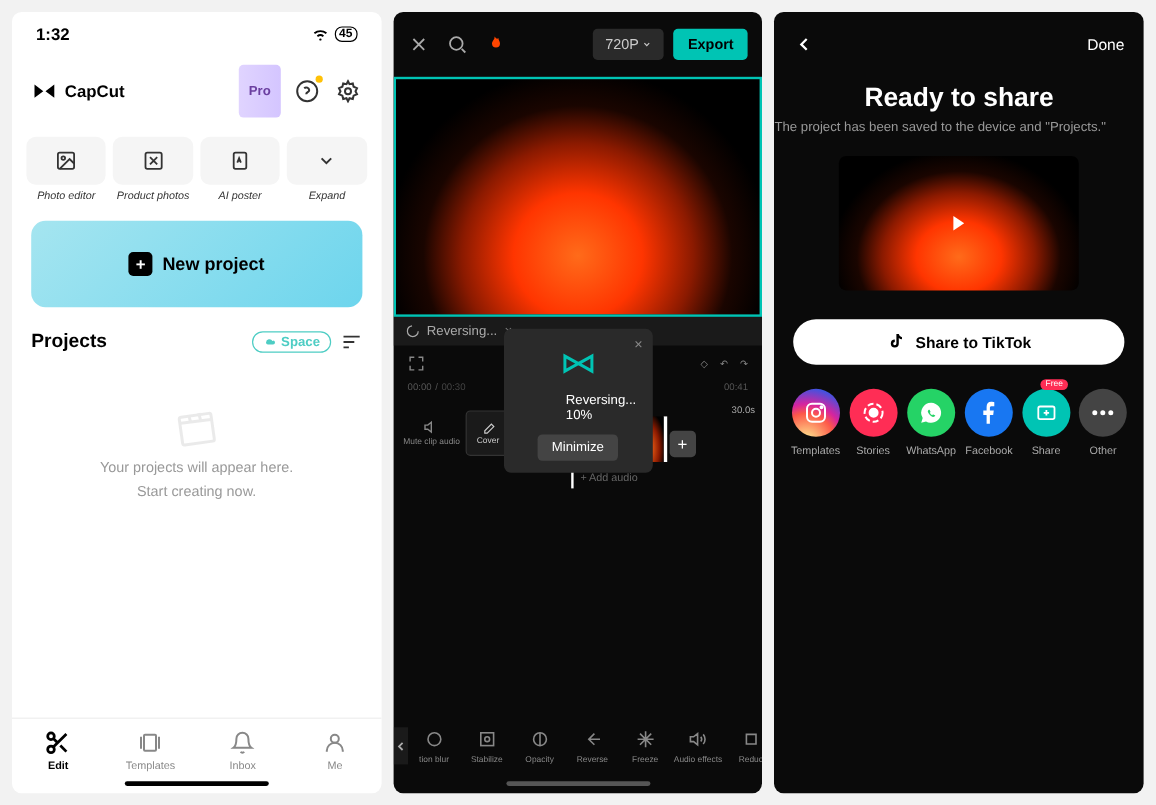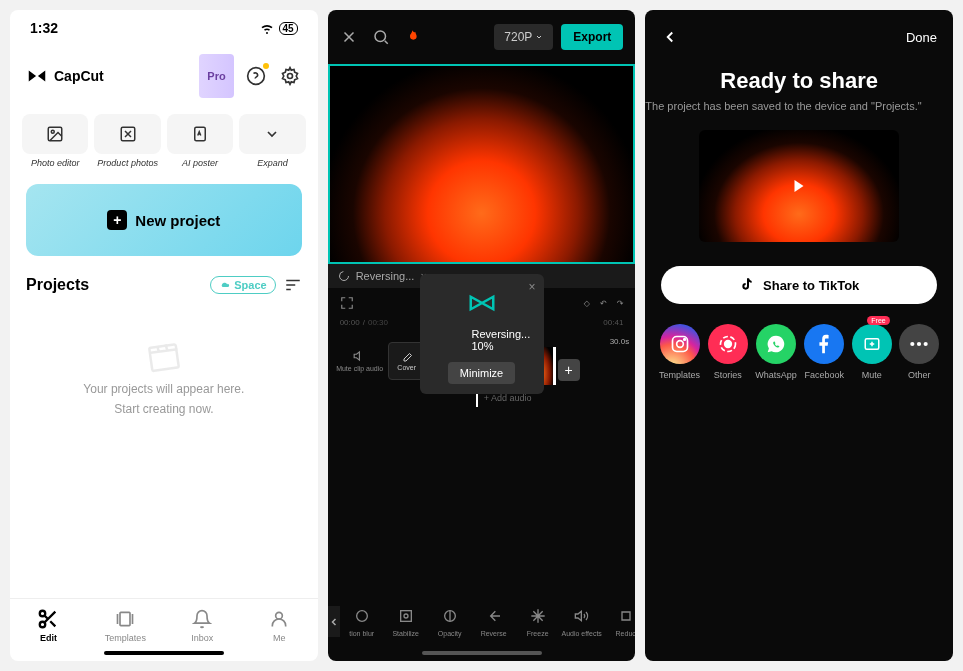--- a/index.html
+++ b/index.html
@@ -454,21 +454,21 @@
         <span>Facebook</span>
       </div>
     <div class="share-item">
         <span class="free-tag">Free</span>
         <div class="share-circle sh">
           <svg width="18" height="18" viewBox="0 0 24 24" fill="none" stroke="#fff" stroke-width="2">
             <rect x="3" y="5" width="18" height="14" rx="2"></rect>
             <path d="M12 9v6M9 12h6"></path>
           </svg>
         </div>
-        <span>Mute</span>
+        <span>Share</span>
       </div>
     <div class="share-item">
         <div class="share-circle ot">
           <svg width="20" height="6" viewBox="0 0 24 6" fill="#fff">
             <circle cx="4" cy="3" r="2.5"></circle>
             <circle cx="12" cy="3" r="2.5"></circle>
             <circle cx="20" cy="3" r="2.5"></circle>
           </svg>
         </div>
         <span>Other</span>

